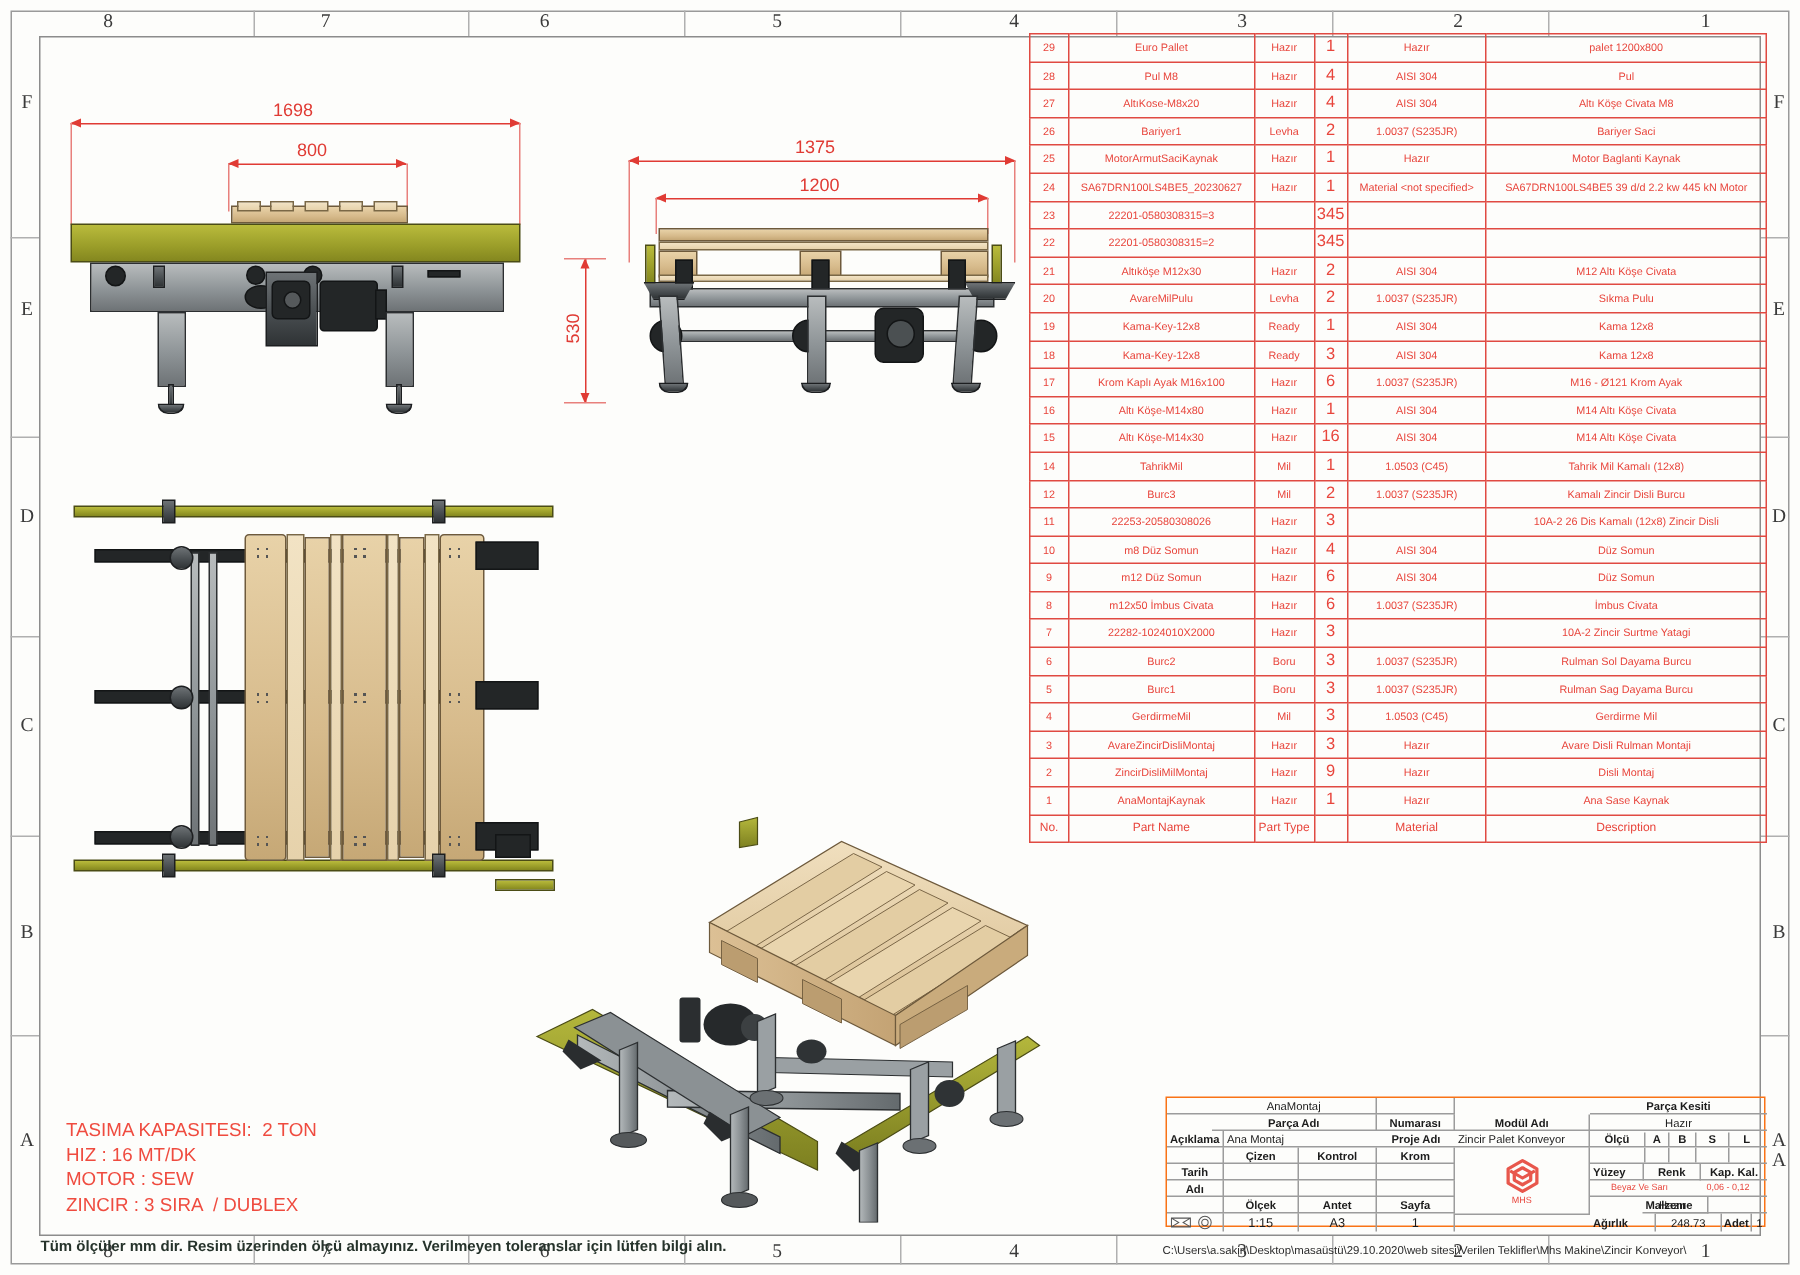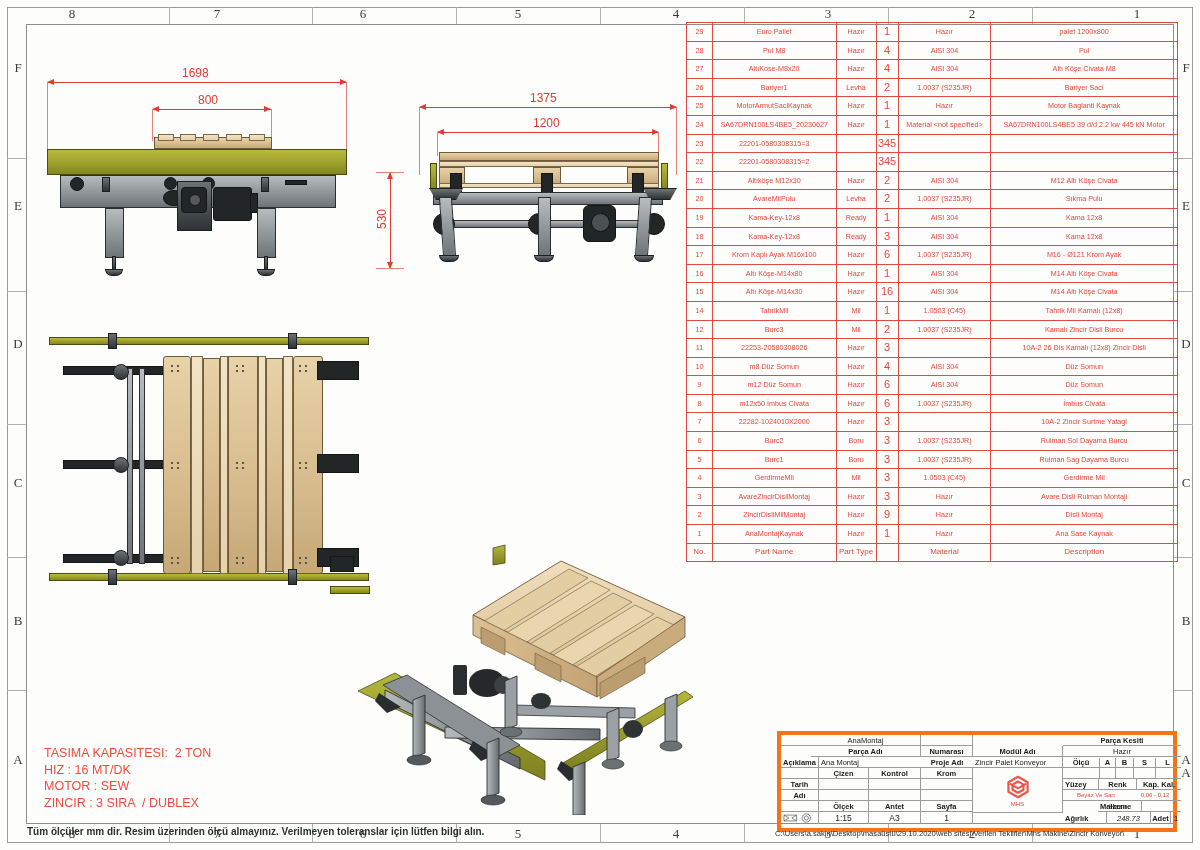--- a/index.html
+++ b/index.html
@@ -95,22 +95,22 @@
   #parts-table td.c-name { width: 124px; }
   #parts-table td.c-type { width: 40px; }
   #parts-table td.c-qty  { width: 22px; }
   #parts-table td.c-mat  { width: 93px; }
   #parts-table td.c-desc { width: 187px; }
   #parts-table tr.hdr td { font-size: 8px; }
 
   
   #title-block {
     position: absolute; left: 777px; top: 731px;
-    width: 400px; height: 101px;
-    border: 4px solid #f97316;
+    width: 400px; height: 87px;
+    border: 1px solid #f97316;
     font-size: 7.5px;
     color: #1c1c1c;
   }
   #title-block .cell {
     position: absolute;
     border-right: 1px solid #9c9c9c;
     border-bottom: 1px solid #9c9c9c;
     display: flex; align-items: center;
     padding: 0 2px;
     white-space: nowrap;
@@ -750,21 +750,21 @@
       <svg width="34" height="10" viewBox="0 0 34 10">
         <path d="M1 2 H14 V8 H1 Z M1 2 L6 5 L1 8 M14 2 L9 5 L14 8" fill="none" stroke="#555" stroke-width="0.7"></path>
         <circle cx="24" cy="5" r="4.3" fill="none" stroke="#555" stroke-width="0.7"></circle>
         <circle cx="24" cy="5" r="2.2" fill="none" stroke="#555" stroke-width="0.7"></circle>
       </svg>
     </div>
     <div class="cell ctr" style="left:38px;top:77px;width:50px;height:12px;border-bottom:none;font-size:8.5px;">1:15</div>
     <div class="cell ctr" style="left:88px;top:77px;width:52px;height:12px;border-bottom:none;font-size:8.5px;">A3</div>
     <div class="cell ctr" style="left:140px;top:77px;width:52px;height:12px;border-bottom:none;font-size:8.5px;">1</div>
     <div class="cell b" style="left:282px;top:77px;width:44px;height:12px;border-bottom:none;">Ağırlık</div>
-    <div class="cell ctr" style="left:326px;top:77px;width:44px;height:12px;border-bottom:none;font-style:italic;">248.73</div>
+    <div class="cell ctr" style="left:326px;top:77px;width:44px;height:12px;border-bottom:none;">248.73</div>
     <div class="cell ctr b" style="left:370px;top:77px;width:20px;height:12px;border-bottom:none;">Adet</div>
     <div class="cell ctr" style="left:390px;top:77px;width:10px;height:12px;border-right:none;border-bottom:none;">1</div>
   </div>
 
   <div class="zone-lbl" style="left:1176px;top:765px;">A</div>
 
   <div id="spec-note">TASIMA KAPASITESI:  2 TON
 HIZ : 16 MT/DK
 MOTOR : SEW
 ZINCIR : 3 SIRA  / DUBLEX</div>

